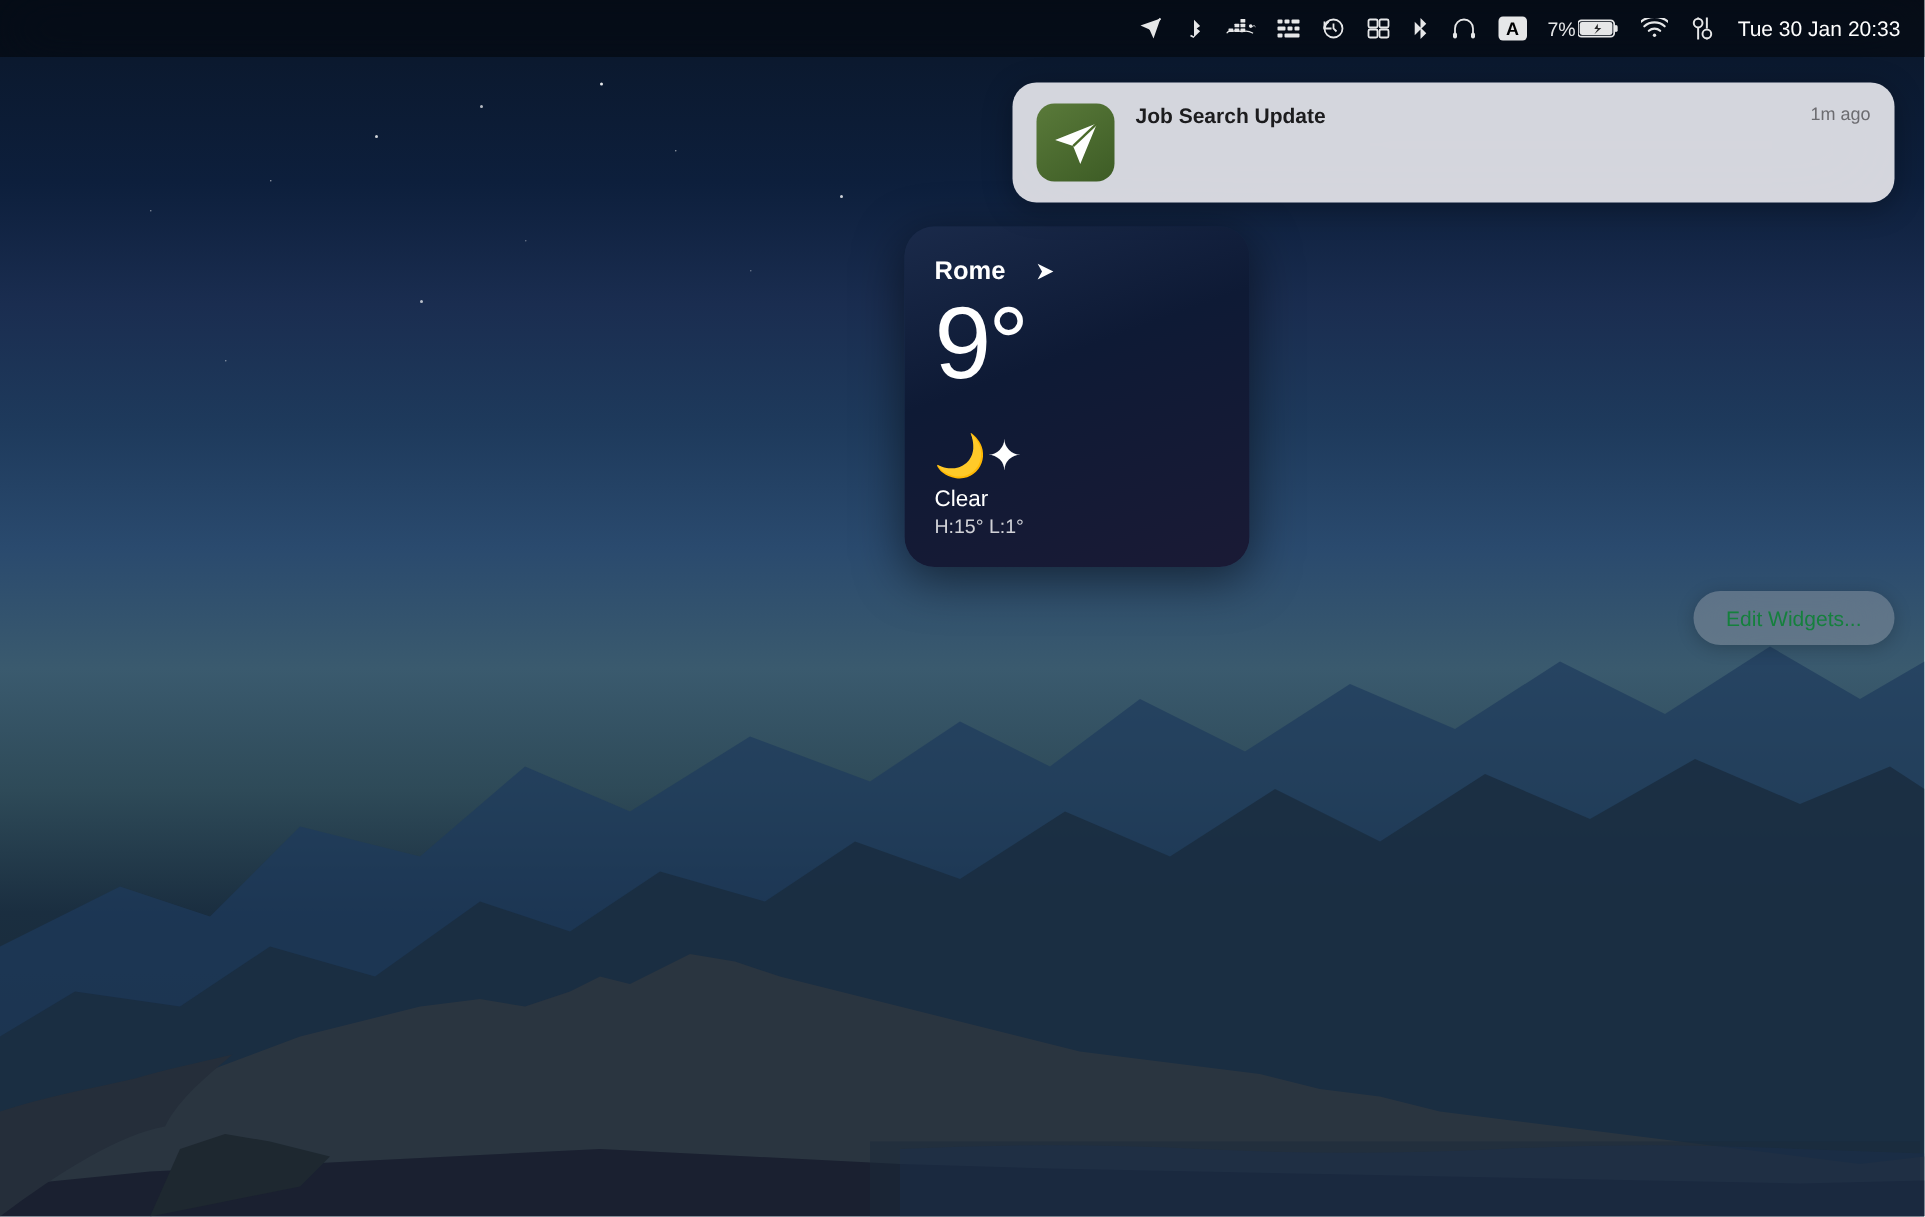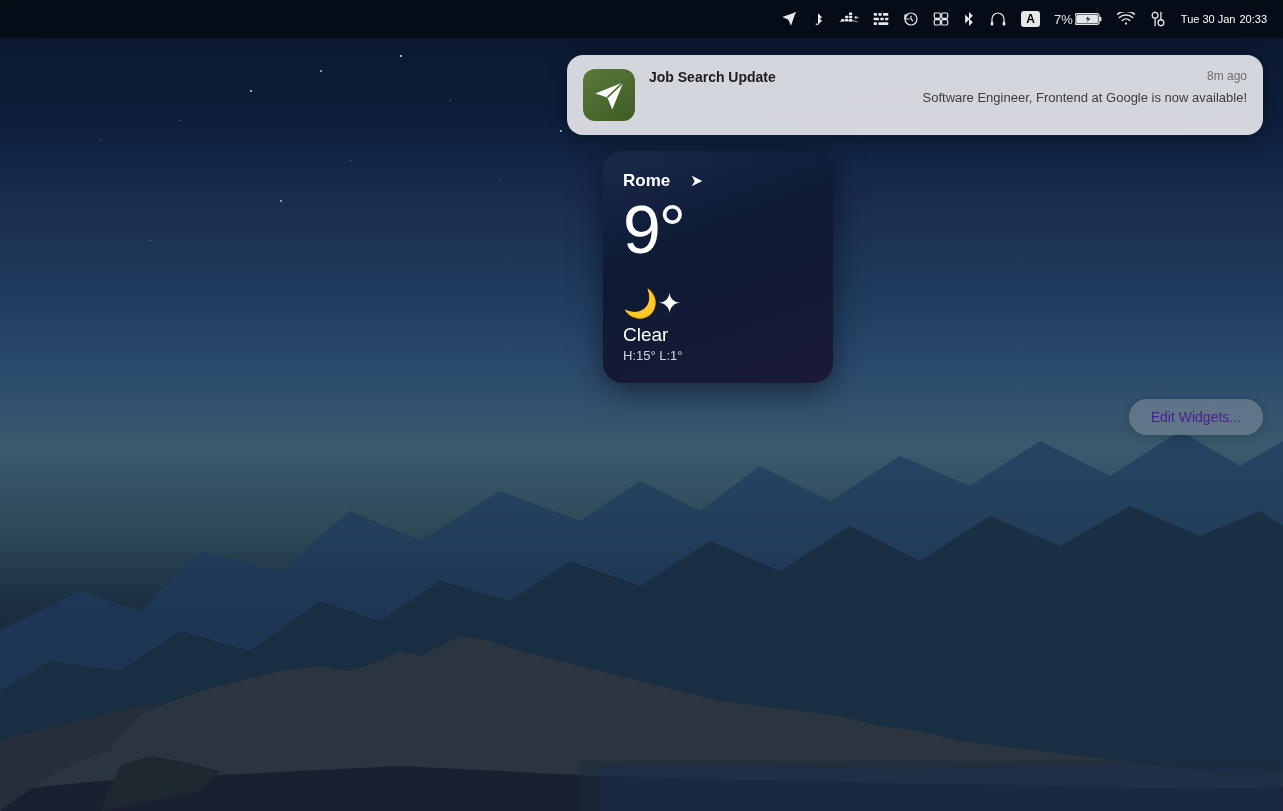--- a/index.html
+++ b/index.html
@@ -80,21 +80,21 @@
       font-size: 15px;
       opacity: 0.9;
       display: flex;
       align-items: center;
       justify-content: center;
       cursor: pointer;
     }
 
     .menubar-text {
       color: white;
-      font-size: 11px;
+      font-size: 14px;
       font-weight: 500;
       display: flex;
       align-items: center;
       gap: 4px;
       white-space: nowrap;
     }
 
     .keyboard-indicator {
       background: white;
       color: black;
@@ -112,31 +112,30 @@
       width: 680px;
       display: flex;
       flex-direction: column;
       align-items: flex-end;
       gap: 16px;
       z-index: 50;
     }
 
     
     .notification-card {
-      width: 696px;
+      width: 588px;
       background: rgba(230, 230, 235, 0.92);
       backdrop-filter: blur(30px);
       -webkit-backdrop-filter: blur(30px);
       border-radius: 16px;
       padding: 14px 16px;
       display: flex;
       align-items: flex-start;
       gap: 14px;
       box-shadow: 0 4px 20px rgba(0,0,0,0.3);
-      text-align: right;
     }
 
     .notification-app-icon {
       width: 52px;
       height: 52px;
       border-radius: 12px;
       background: linear-gradient(145deg, #5a7a3a, #3d5c25);
       display: flex;
       align-items: center;
       justify-content: center;
@@ -205,39 +204,39 @@
       margin-bottom: 24px;
       letter-spacing: -2px;
     }
 
     .weather-condition-icon {
       font-size: 28px;
       margin-bottom: 4px;
     }
 
     .weather-condition {
-      font-size: 19px;
+      font-size: 15px;
       font-weight: 500;
       margin-bottom: 2px;
     }
 
     .weather-hl {
       font-size: 13px;
       color: rgba(255,255,255,0.8);
     }
 
     
     .edit-widgets-btn {
       background: rgba(180, 180, 185, 0.35);
       backdrop-filter: blur(20px);
       -webkit-backdrop-filter: blur(20px);
       border: none;
       border-radius: 20px;
       padding: 10px 22px;
-      color: #4c1d95;
+      color: #15803d;
       font-size: 14px;
       font-weight: 400;
       cursor: pointer;
       white-space: nowrap;
       box-shadow: 0 2px 12px rgba(0,0,0,0.2);
       margin-right: 0;
     }
 
     
     .mountain-svg {
@@ -411,23 +410,22 @@
     <div class="notification-app-icon">
 
       <svg width="34" height="34" viewBox="0 0 40 40" fill="none">
         <polygon points="38 4 3 18 18 23 24 38 38 4" fill="white"></polygon>
         <line x1="18" y1="23" x2="38" y2="4" stroke="#4a6a2a" stroke-width="2"></line>
       </svg>
     </div>
     <div class="notification-content">
       <div class="notification-header">
         <span class="notification-title">Job Search Update</span>
-        <span class="notification-time">8m ago</span>
+        <span class="notification-time">1m ago</span>
       </div>
-      <div class="notification-body">Software Engineer, Frontend at Google is now available!</div>
     </div>
   </div>
 
   <div class="weather-widget">
     <div class="weather-location">
       <span>Rome</span>
       <svg width="14" height="14" viewBox="0 0 24 24" fill="white">
         <polygon points="3,3 21,12 3,21 8,12"></polygon>
       </svg>
     </div>

